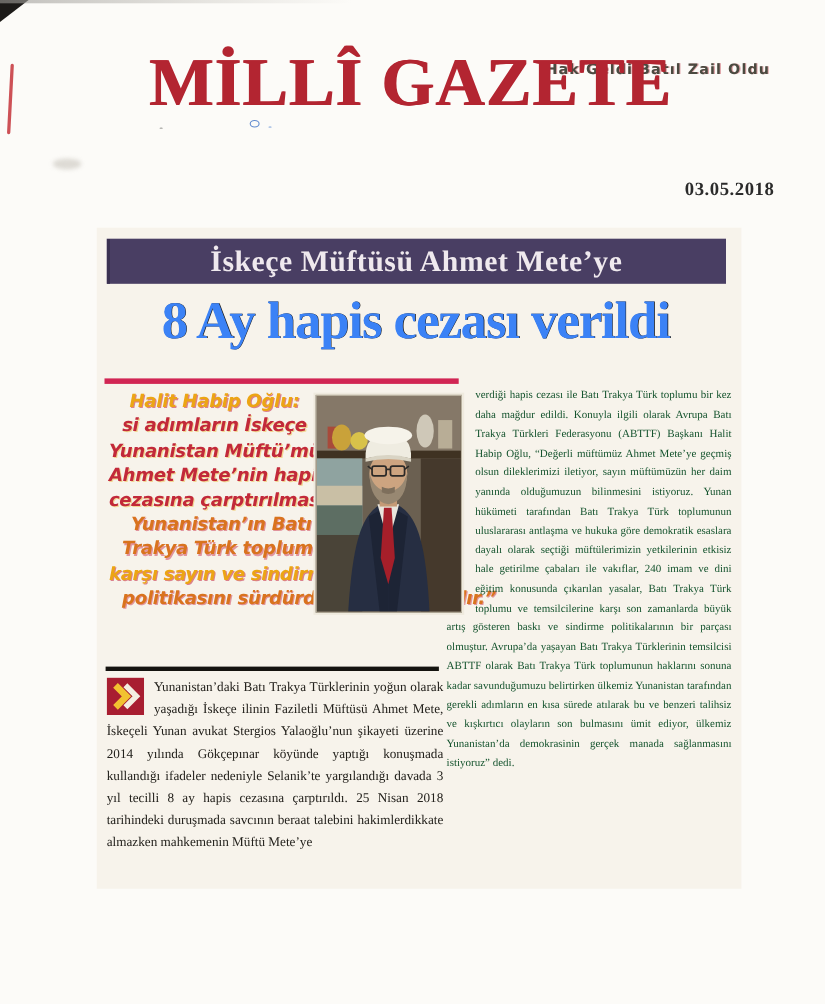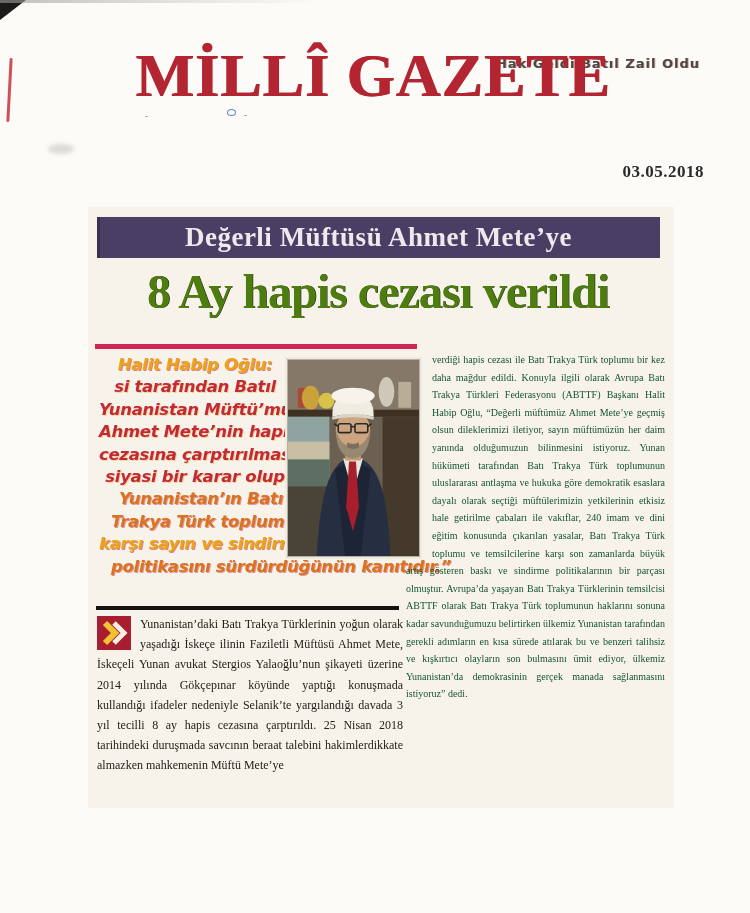--- a/index.html
+++ b/index.html
@@ -50,21 +50,21 @@
   .kicker-banner {
     position:absolute; left:97px; top:217px; width:563px; height:41px;
     background:#493e63;
     display:flex; align-items:center; justify-content:center;
     color:#efe9ee; font-size:27px; font-weight:600; letter-spacing:.5px;
     font-family:"Liberation Serif", serif;
     box-shadow: inset 3px 0 0 #3a3050;
   }
   .headline {
     position:absolute; left:92px; top:261px; width:572px; height:66px;
-    font-size:48px; font-weight:700; color:#4d7c0f; text-align:center;
+    font-size:48px; font-weight:700; color:#3b82f6; text-align:center;
     letter-spacing:-1px; line-height:1.3;
     font-family:"Liberation Serif", serif;
     text-shadow:.5px 0 0 #191613;
   }
   .rule-crimson { position:absolute; left:95px; top:344px; width:322px; height:5px; background:#d12553; }
 
   
   .quote-block {
     position:absolute; left:99px; top:354px; width:192px;
     font-family:"DejaVu Sans", sans-serif;
@@ -113,31 +113,30 @@
   <div class="pen-blue"></div>
   <div class="smudge"></div>
   <div class="clip-right-edge"></div>
 
   <div class="masthead-slogan">Hak Geldi Batıl Zail Oldu</div>
   <div class="masthead-title">MİLLÎ GAZETE</div>
   <div class="scan-date">03.05.2018</div>
 
   <div class="clipping"></div>
 
-  <div class="kicker-banner">Değerli Müftüsü Ahmet Mete’ye</div>
+  <div class="kicker-banner">İskeçe Müftüsü Ahmet Mete’ye</div>
   <div class="headline">8 Ay hapis cezası verildi</div>
   <div class="rule-crimson"></div>
 
   <div class="quote-block">
     <div class="q-line q-y">Halit Habip Oğlu:</div>
-    <div class="q-line q-r">si tarafından Batıl</div>
+    <div class="q-line q-r">si adımların İskeçe</div>
     <div class="q-line q-r">Yunanistan Müftü’müz</div>
     <div class="q-line q-r">Ahmet Mete’nin hapis</div>
     <div class="q-line q-r">cezasına çarptırılması</div>
-    <div class="q-line q-r">siyasi bir karar olup</div>
     <div class="q-line q-o">Yunanistan’ın Batı</div>
     <div class="q-line q-o">Trakya Türk toplumuna</div>
     <div class="q-line q-y">karşı sayın ve sindirme</div>
     <div class="q-line q-o">politikasını sürdürdüğünün kanıtıdır.”</div>
   </div>
 
   <div class="photo">
     <svg viewBox="0 0 133 197" preserveAspectRatio="none">
 
       <rect width="133" height="197" fill="#6b6051"></rect>

